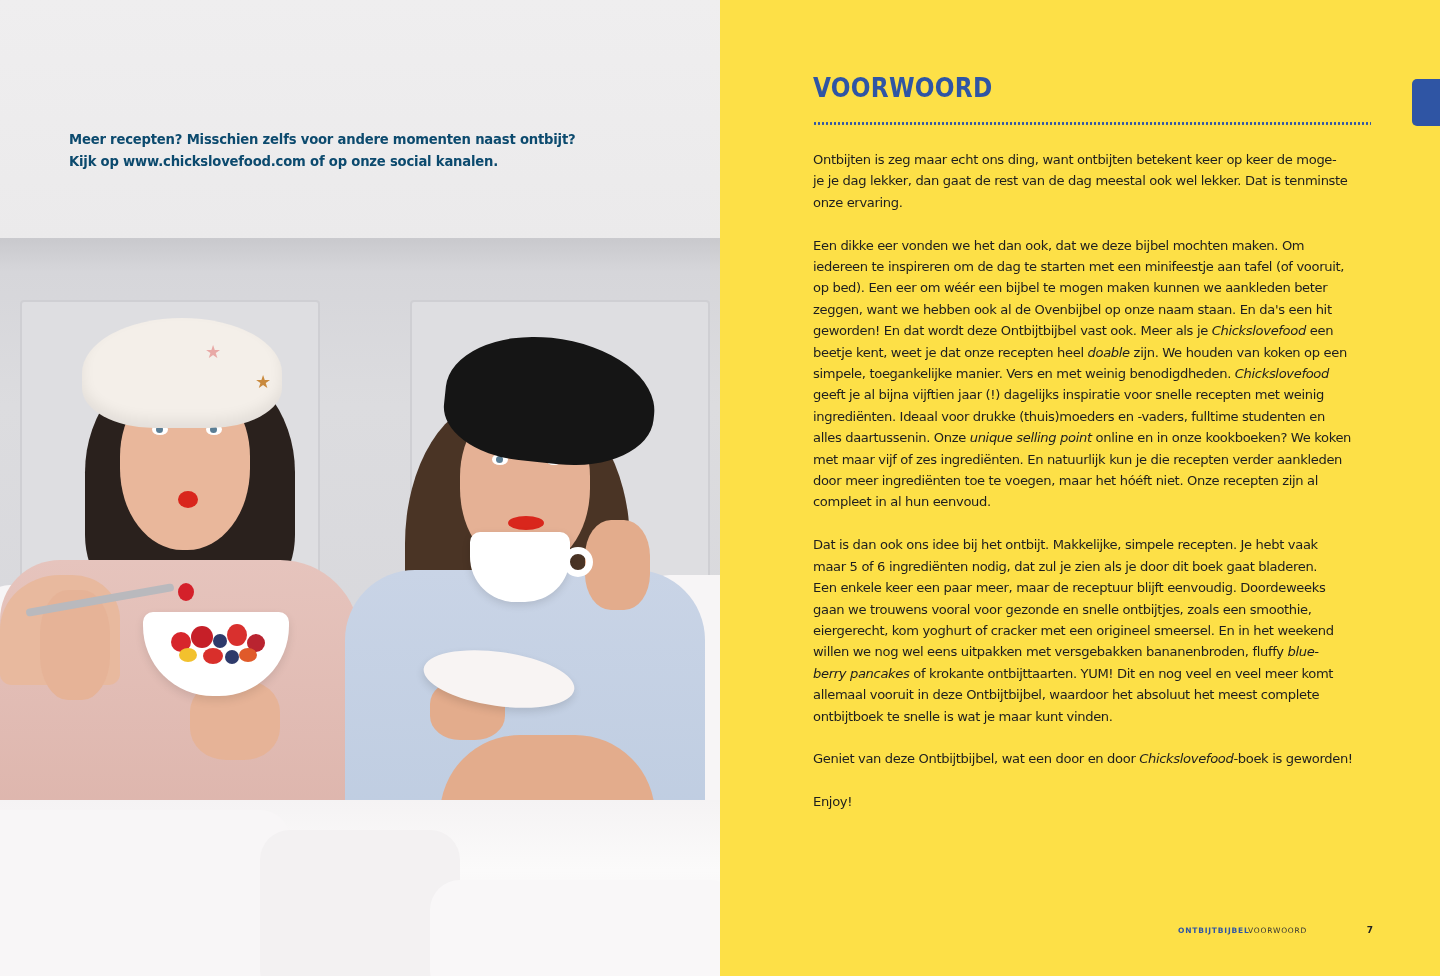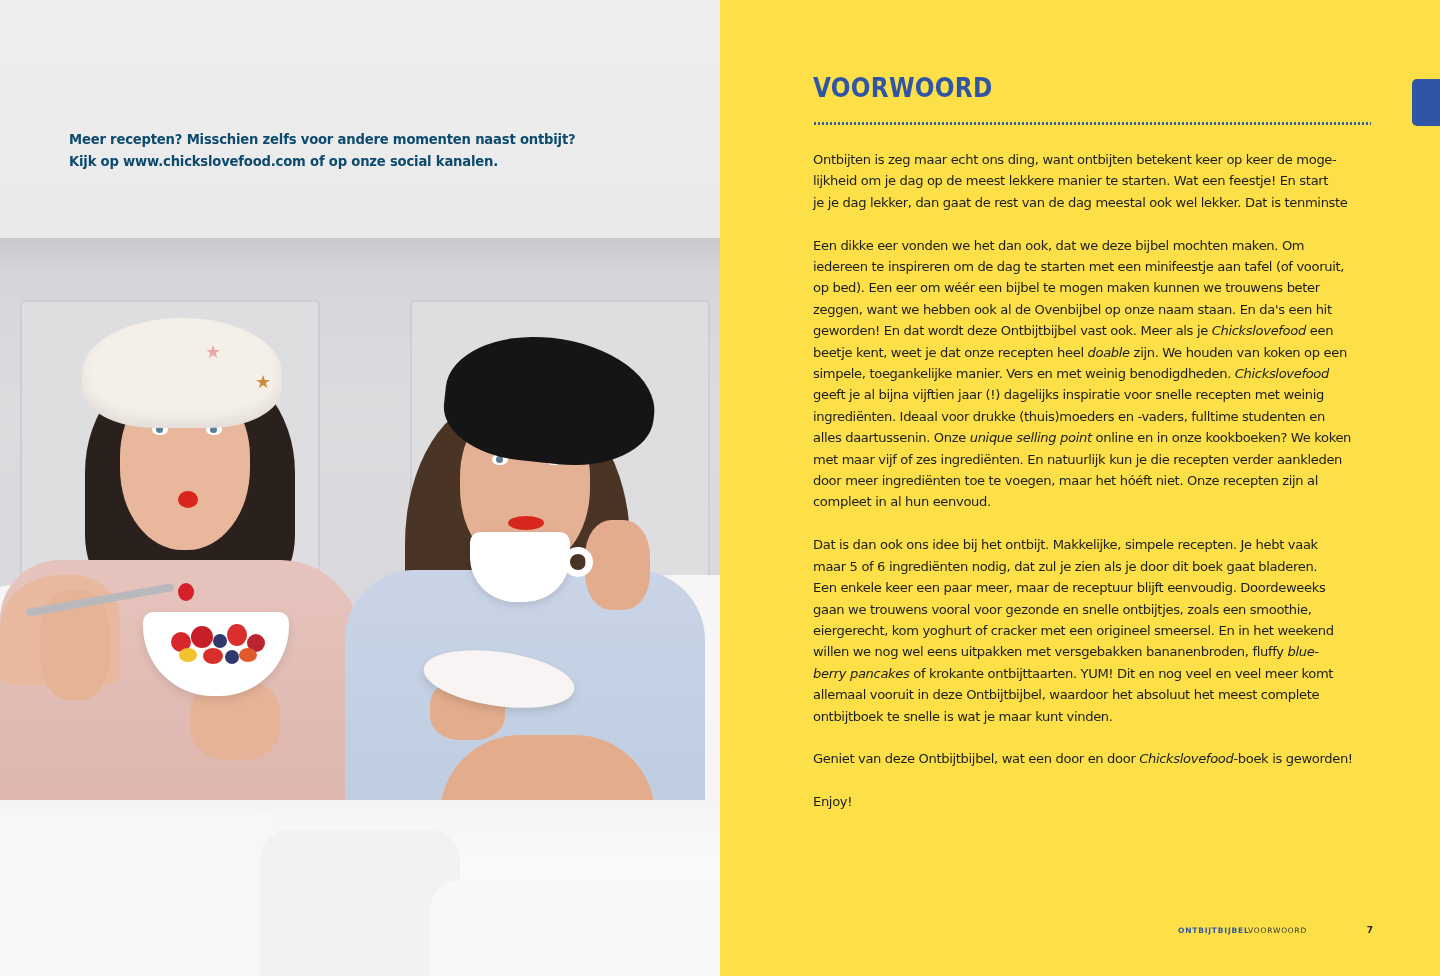--- a/index.html
+++ b/index.html
@@ -163,27 +163,27 @@
 </div>
 
 <div class="right-page">
   <h1 class="chapter-title">VOORWOORD</h1>
   <div class="dotted-rule"></div>
   <div class="side-tab"></div>
 
   <div class="body-text" id="body-text">
       <div class="para">
         <span class="ln"><span>Ontbijten is zeg maar echt ons ding, want ontbijten betekent keer op keer de moge-</span></span>
-        <span class="ln"><span>lijkheid om je dag op de meest lekkere manier te starten. Wat een feestje! En start</span></span>
         <span class="ln"><span>je je dag lekker, dan gaat de rest van de dag meestal ook wel lekker. Dat is tenminste</span></span>
+        <span class="ln"><span>onze ervaring.</span></span>
       </div>
       <div class="para">
         <span class="ln"><span>Een dikke eer vonden we het dan ook, dat we deze bijbel mochten maken. Om</span></span>
         <span class="ln"><span>iedereen te inspireren om de dag te starten met een minifeestje aan tafel (of vooruit,</span></span>
-        <span class="ln"><span>op bed). Een eer om wéér een bijbel te mogen maken kunnen we trouwens beter</span></span>
+        <span class="ln"><span>op bed). Een eer om wéér een bijbel te mogen maken kunnen we aankleden beter</span></span>
         <span class="ln"><span>zeggen, want we hebben ook al de Ovenbijbel op onze naam staan. En da's een hit</span></span>
         <span class="ln"><span>geworden! En dat wordt deze Ontbijtbijbel vast ook. Meer als je </span><i>Chickslovefood</i><span> een</span></span>
         <span class="ln"><span>beetje kent, weet je dat onze recepten heel </span><i>doable</i><span> zijn. We houden van koken op een</span></span>
         <span class="ln"><span>simpele, toegankelijke manier. Vers en met weinig benodigdheden. </span><i>Chickslovefood</i></span>
         <span class="ln"><span>geeft je al bijna vijftien jaar (!) dagelijks inspiratie voor snelle recepten met weinig</span></span>
         <span class="ln"><span>ingrediënten. Ideaal voor drukke (thuis)moeders en -vaders, fulltime studenten en</span></span>
         <span class="ln"><span>alles daartussenin. Onze </span><i>unique selling point</i><span> online en in onze kookboeken? We koken</span></span>
         <span class="ln"><span>met maar vijf of zes ingrediënten. En natuurlijk kun je die recepten verder aankleden</span></span>
         <span class="ln"><span>door meer ingrediënten toe te voegen, maar het hóéft niet. Onze recepten zijn al</span></span>
         <span class="ln"><span>compleet in al hun eenvoud.</span></span>

